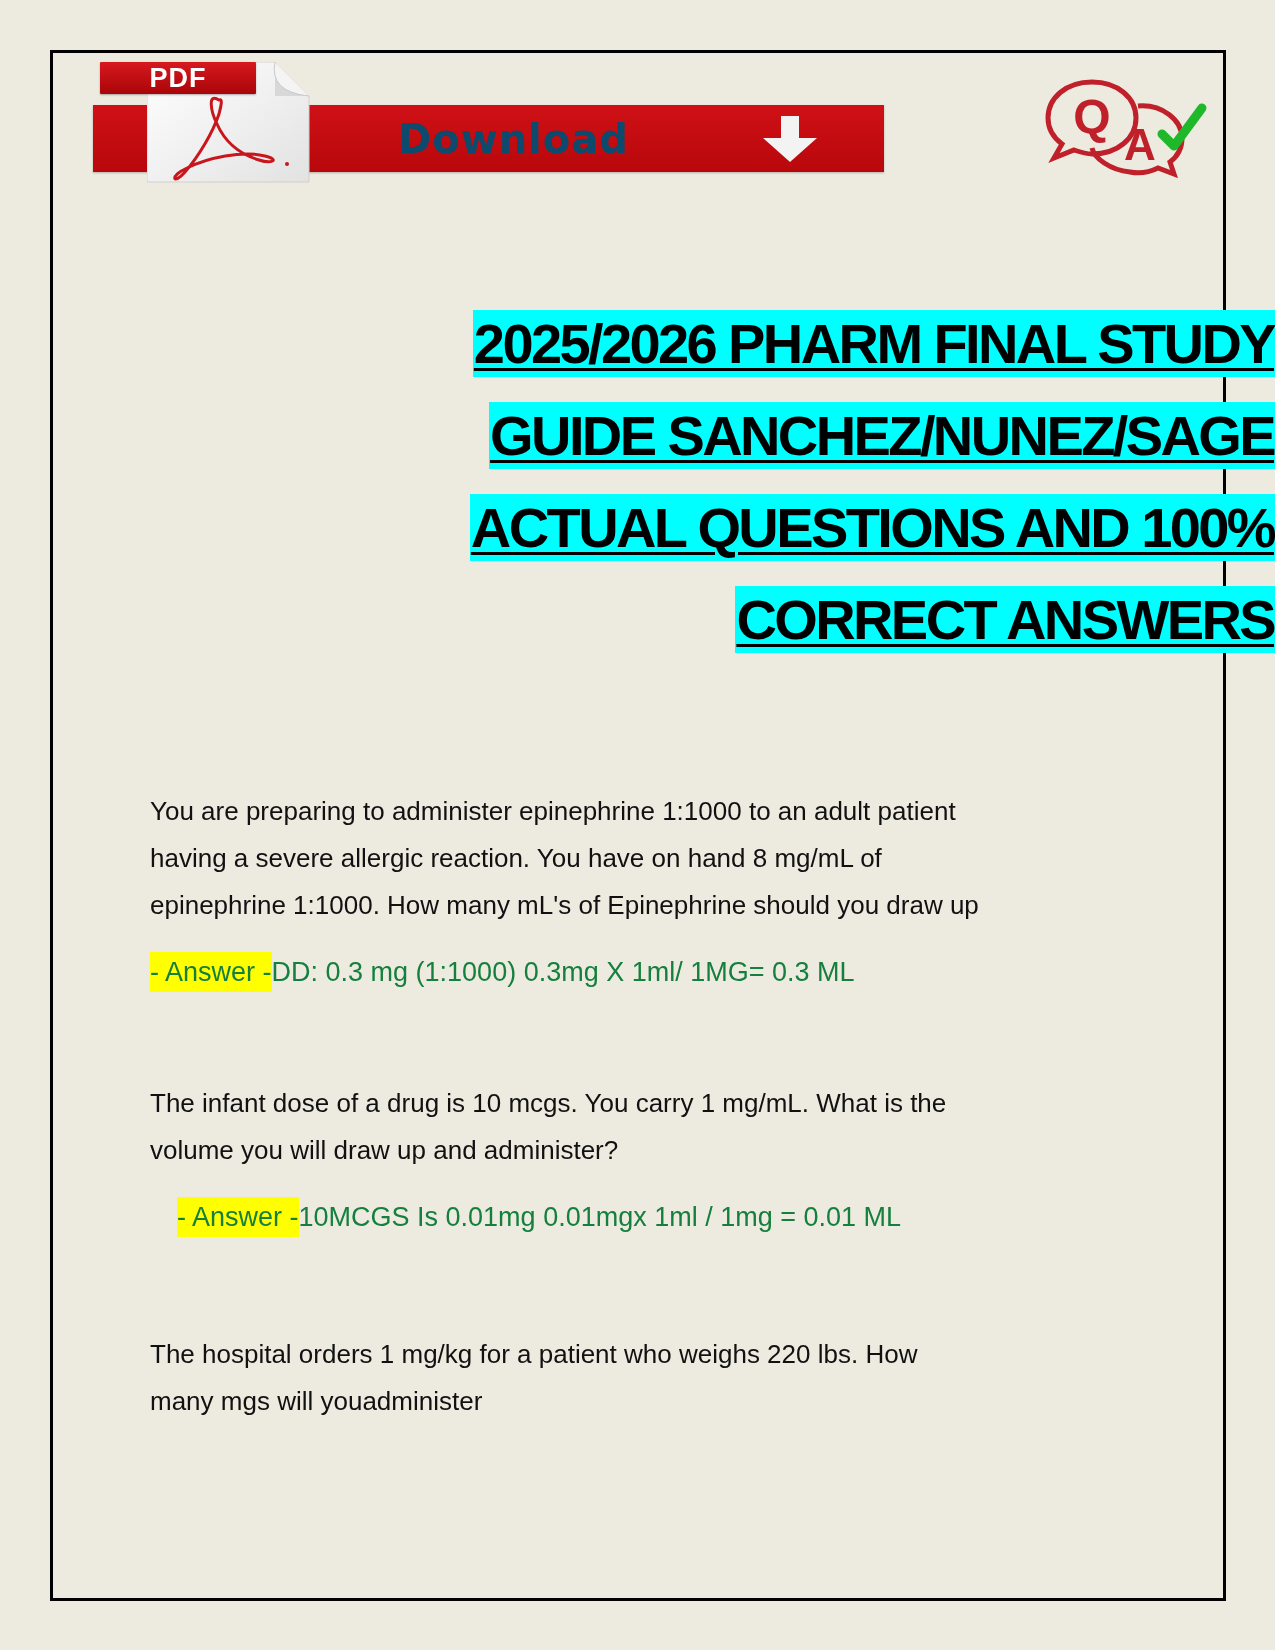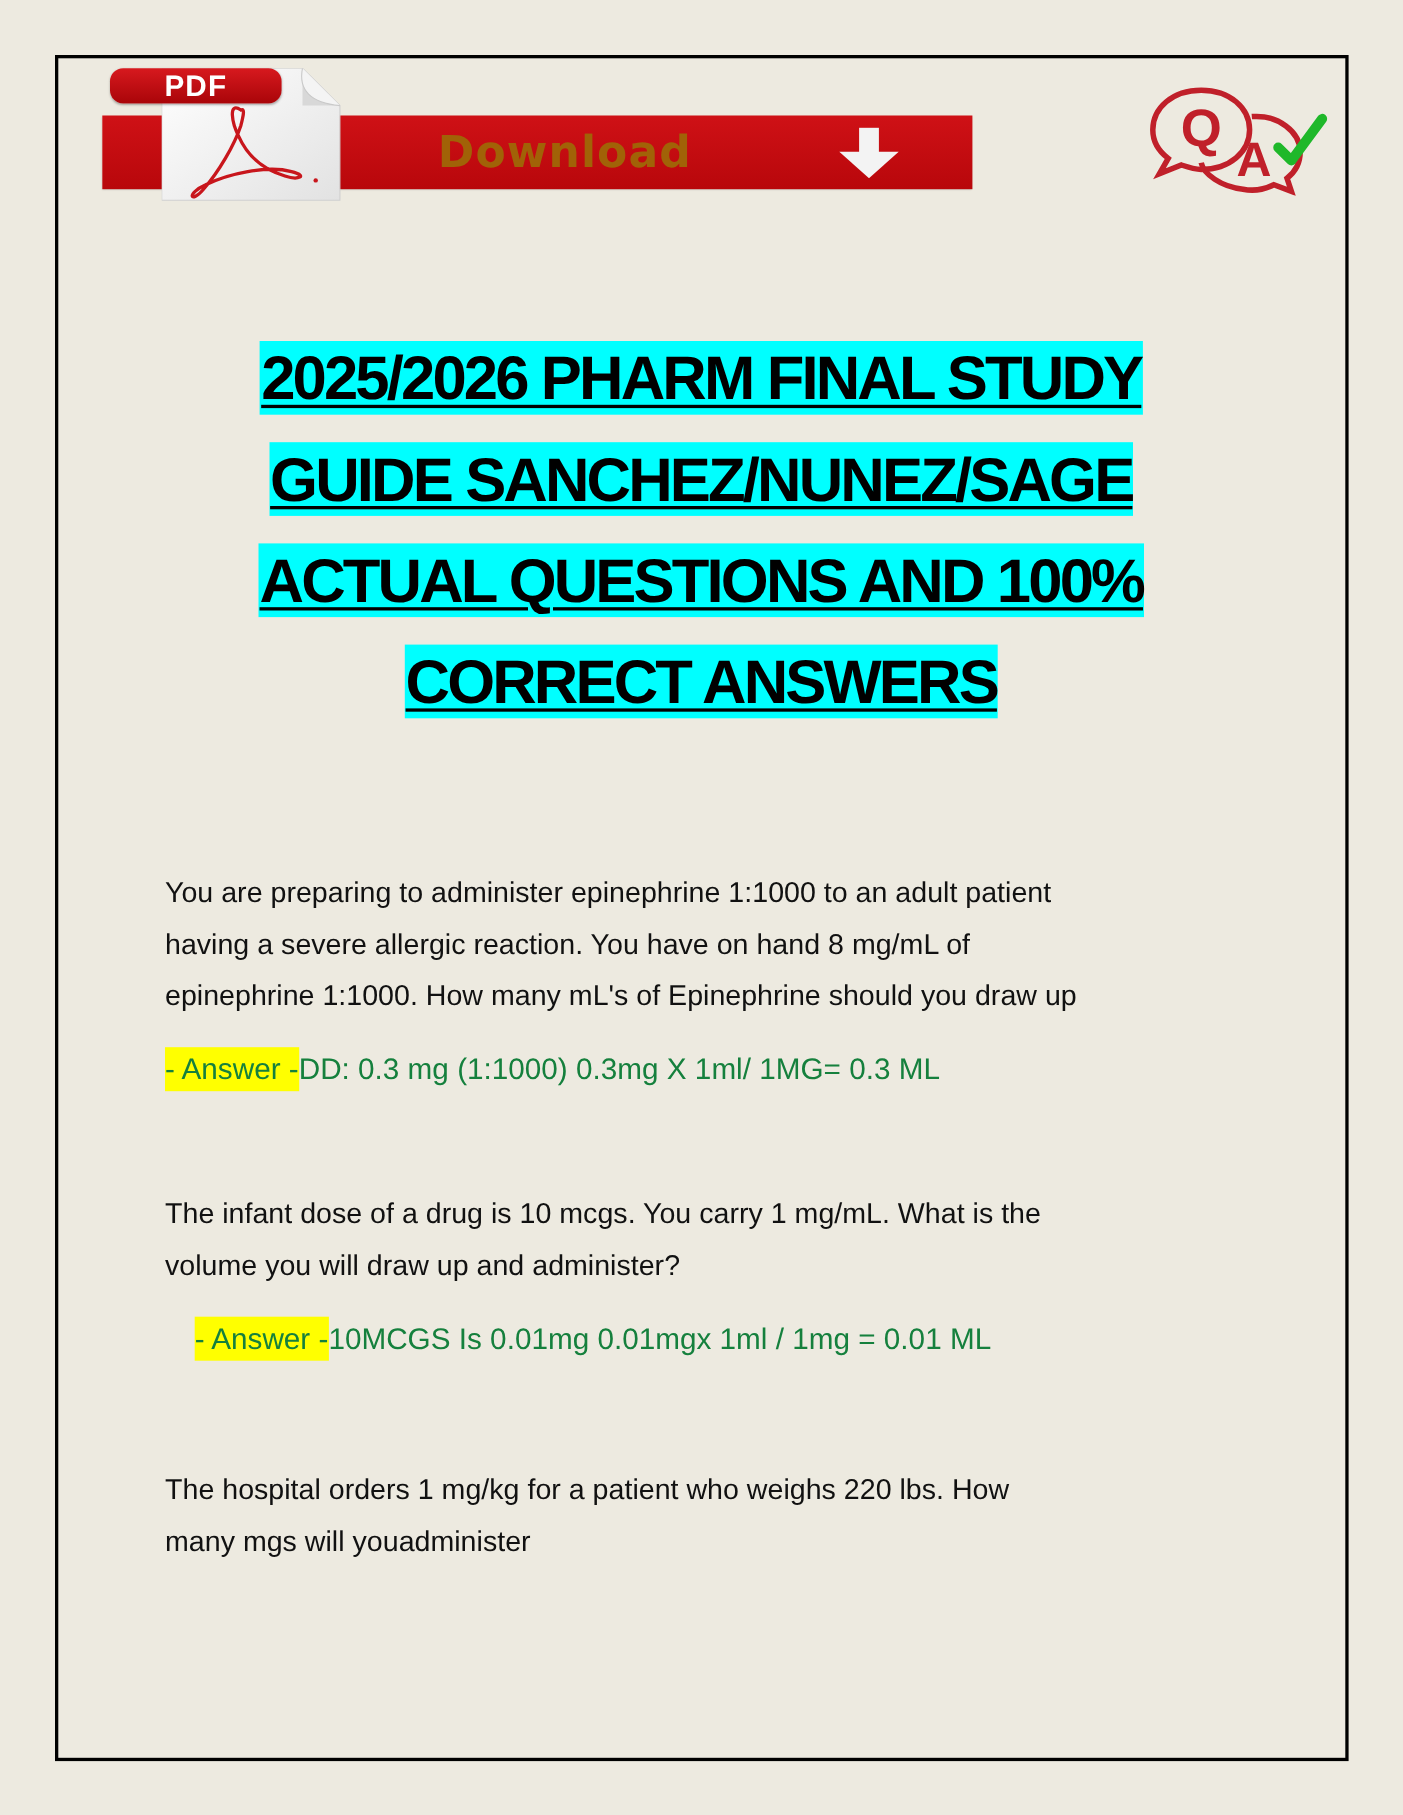--- a/index.html
+++ b/index.html
@@ -20,40 +20,41 @@
     
     .dl-banner { position: absolute; left: 93px; top: 60px; width: 795px; height: 125px; cursor: pointer; }
     .dl-bar {
       position: absolute; left: 0; top: 45px; width: 791px; height: 67px;
       background: linear-gradient(#cf1116, #b8070b);
       box-shadow: 0 1px 2px rgba(0,0,0,0.25);
     }
     .dl-text {
       position: absolute; left: 305px; top: 46px; height: 67px; line-height: 67px;
       font-family: "DejaVu Sans", sans-serif; font-weight: bold;
-      font-size: 40px; color: #a16207; letter-spacing: 1px;
+      font-size: 40px; color: #0c4a6e; letter-spacing: 1px;
     }
     .dl-arrow { position: absolute; left: 668px; top: 56px; width: 58px; height: 46px; }
     .pdf-doc { position: absolute; left: 54px; top: 2px; width: 166px; height: 122px; }
     .pdf-tab {
       position: absolute; left: 7px; top: 2px; width: 156px; height: 32px;
       background: linear-gradient(#d7191e, #a90509);
-      border-radius: 12px;
+      border-radius: 1px;
       color: #fff; font-weight: bold; font-size: 27px;
       line-height: 32px; text-align: center; letter-spacing: 1px;
       box-shadow: 0 1px 2px rgba(0,0,0,0.3);
     }
     
     .qa-logo { position: absolute; left: 1040px; top: 78px; width: 170px; height: 100px; }
     
     .title-block { position: absolute; left: 0; top: 310px; width: 1275px; text-align: center; }
     .title-line {
       display: block;
       height: 92px;
       white-space: nowrap;
+      text-align: right;
     }
     .title-line span {
       display: inline-block;
       background: #00ffff;
       color: #000;
       font-family: "Liberation Sans", sans-serif;
       font-weight: bold;
       font-size: 56px;
       line-height: 67px;
       height: 67px;

